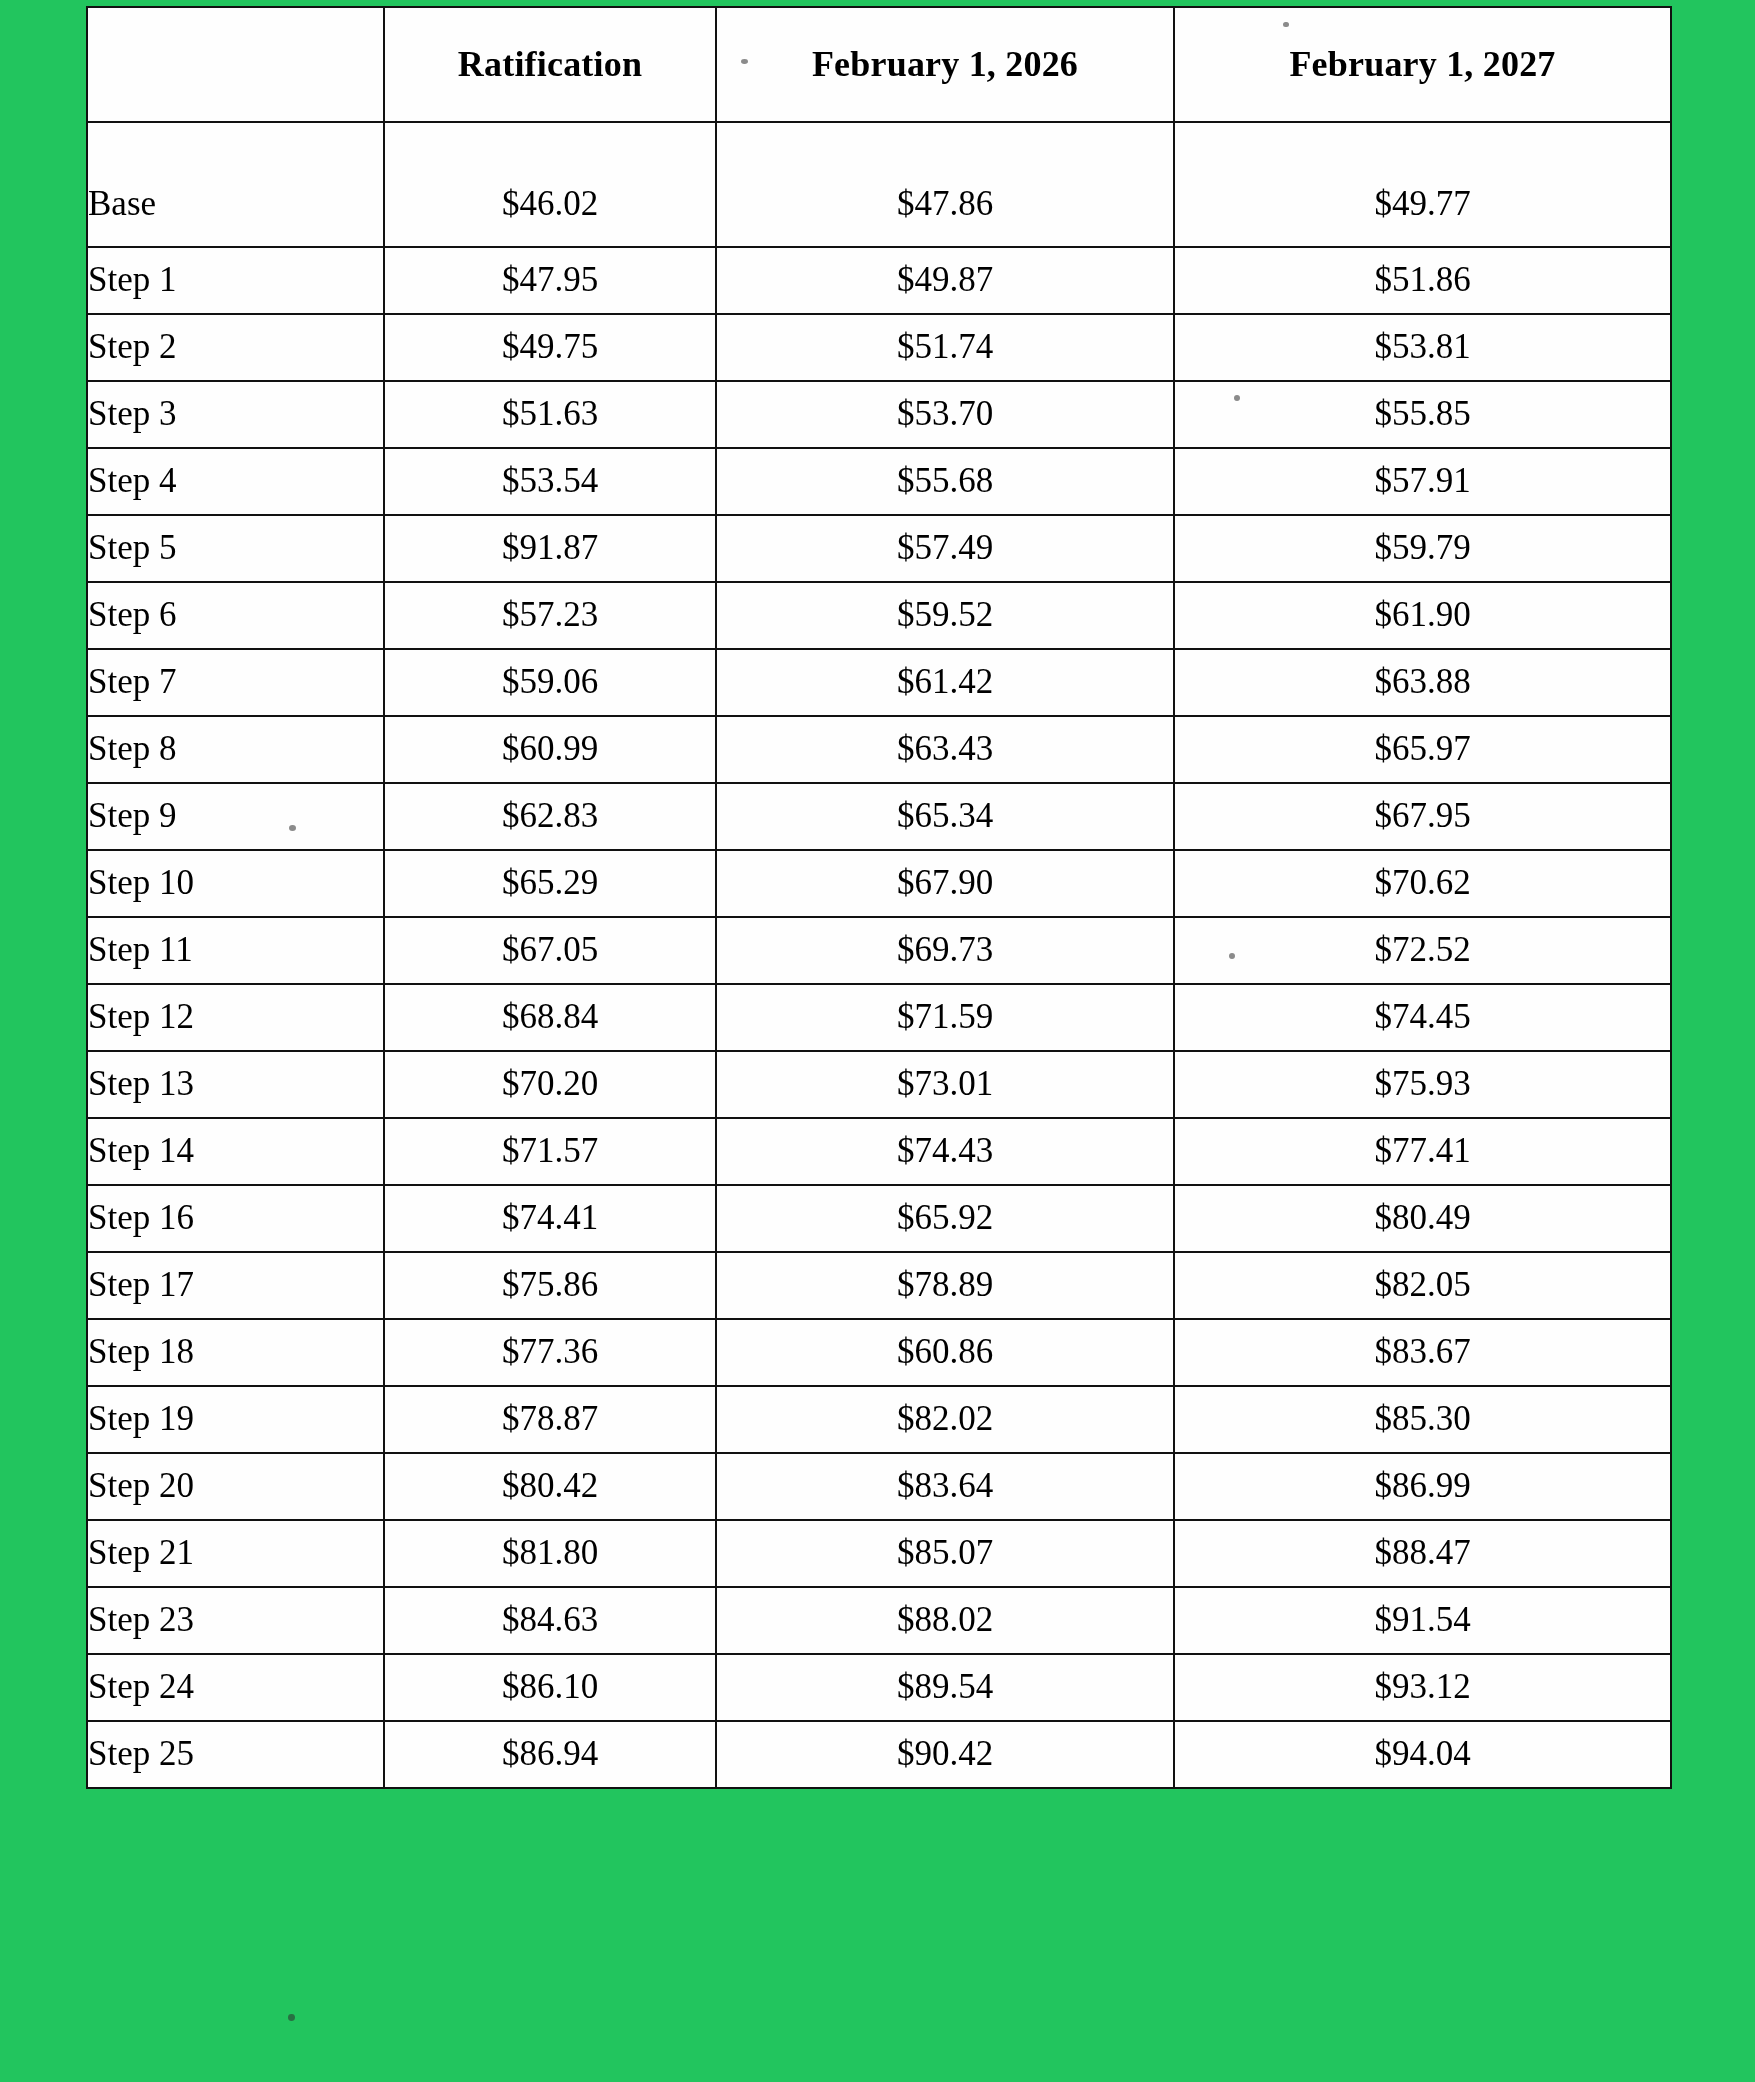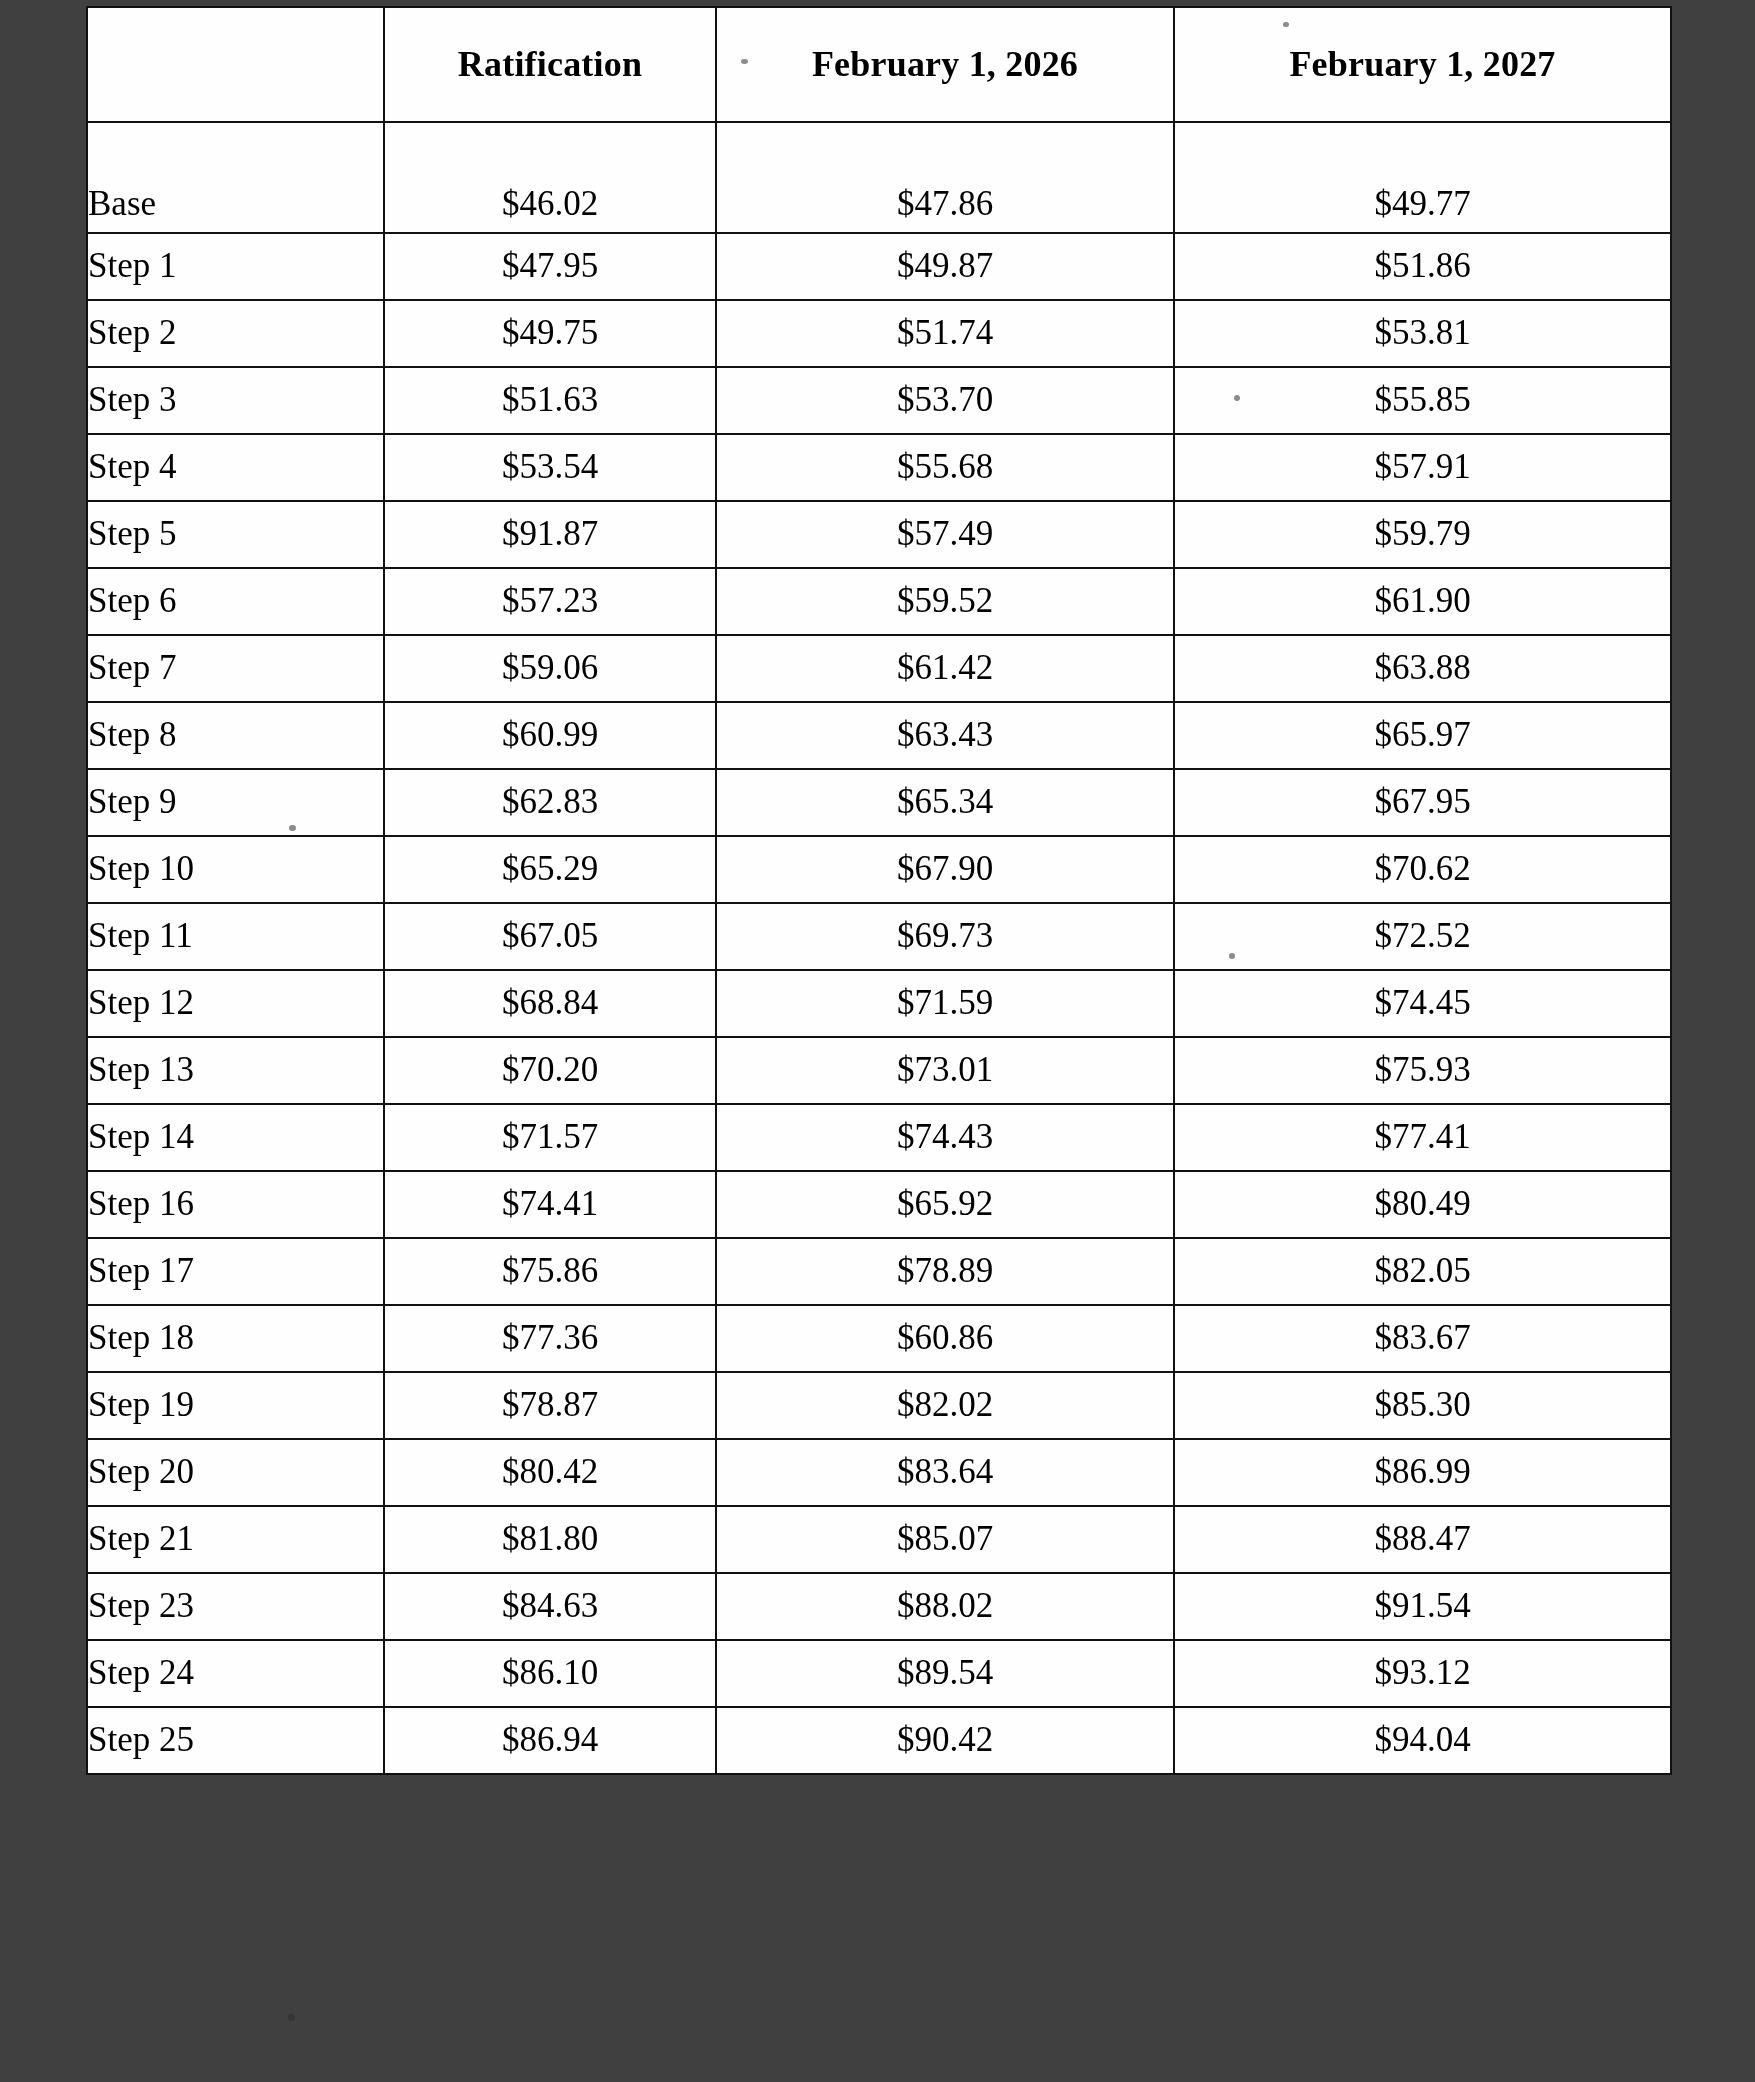--- a/index.html
+++ b/index.html
@@ -13,21 +13,21 @@
     font-family: "Liberation Serif", serif;
     color: #000000;
     position: relative;
     overflow: hidden;
   }
   .page {
     position: absolute;
     left: 0; top: 0;
     width: 1755px;
     height: 2082px;
-    background: #404040;
+    background: #22c55e;
   }
   .wage-table-wrap {
     position: absolute;
     left: 86px;
     top: 5.9px;
     width: 1585px;
   }
   table.wage-table {
     border-collapse: collapse;
     width: 1585px;
@@ -60,21 +60,21 @@
   td.step-label {
     text-align: left;
     padding-left: 9.8px;
     font-size: 35px;
   }
   td.money {
     text-align: center;
     font-size: 35px;
   }
   
-  tbody tr.base-row td { height: 101px; vertical-align: bottom; padding-bottom: 8px; }
+  tbody tr.base-row td { height: 101px; vertical-align: bottom; padding-bottom: 22px; }
 
   
   .speck {
     position: absolute;
     background: #2b2b2b;
     border-radius: 50%;
     opacity: .55;
   }
 </style>
 </head>

